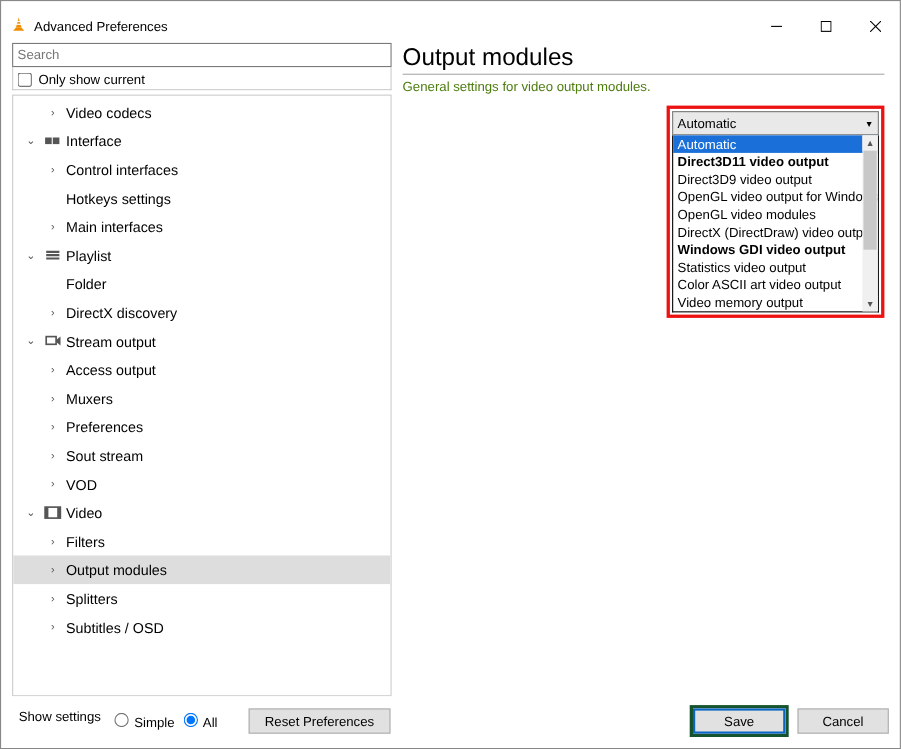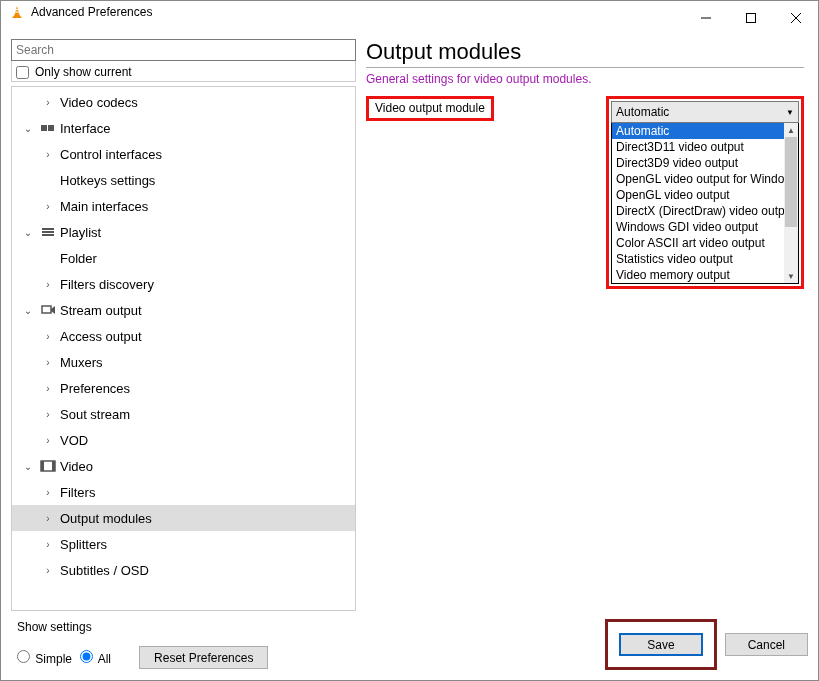--- a/index.html
+++ b/index.html
@@ -1,18 +1,18 @@
 <!DOCTYPE html>
 <html><head>
 <meta charset="utf-8">
 <style>
   * { box-sizing: border-box; }
   html, body { margin: 0; padding: 0; font-family: "Segoe UI", Tahoma, sans-serif; font-size: 13px; color: #000; background: #fff; }
   .window { width: 819px; height: 681px; border: 1px solid #888; display: flex; flex-direction: column; background: #fff; position: relative; }
-  .titlebar { height: 30px; display: flex; align-items: flex-start; padding: 4px 0 0 8px; }
+  .titlebar { height: 30px; display: flex; align-items: flex-end; padding: 16px 0 0 8px; }
   .titlebar .app-icon { width: 16px; height: 16px; margin-right: 6px; }
   .titlebar .title { flex: 1; font-size: 12px; }
   .win-btns { display: flex; height: 100%; }
   .win-btn { width: 45px; display: flex; align-items: center; justify-content: center; }
   .win-btn svg { display: block; }
   .content { flex: 1; display: flex; padding: 8px 10px 0 10px; gap: 10px; overflow: hidden; }
   .left-col { width: 345px; display: flex; flex-direction: column; }
   .search-box { height: 22px; border: 1px solid #7a7a7a; padding: 2px 4px; font-size: 12px; outline: none; color: #666; }
   .only-current { display: flex; align-items: center; gap: 4px; padding: 4px 2px 2px 2px; border: 1px solid #ccc; border-top: none; font-size: 12px; }
   .only-current input { margin: 0 2px 0 2px; }
@@ -21,41 +21,41 @@
   .tree-item { display: flex; align-items: center; height: 26px; padding-left: 6px; cursor: default; }
   .tree-item.selected { background: #ddd; }
   .tree-item .exp { width: 20px; text-align: center; color: #555; font-size: 10px; }
   .tree-item .icon { width: 20px; display: flex; align-items: center; justify-content: center; }
   .tree-item .lbl { padding-left: 2px; }
   .lvl0 { padding-left: 6px; }
   .lvl1 { padding-left: 26px; }
   .right-col { flex: 1; display: flex; flex-direction: column; padding-right: 4px; }
   .heading { font-size: 22px; font-weight: 400; padding: 0 0 2px 0; }
   .hr { height: 1px; background: #aaa; margin-bottom: 4px; }
-  .desc { font-size: 12px; color: #a21caf; margin-bottom: 10px; }
+  .desc { font-size: 12px; color: #4d7c0f; margin-bottom: 10px; }
   .form-row { display: flex; align-items: flex-start; gap: 10px; }
   .form-label-box { border: 3px solid #e11; padding: 2px 6px 3px 6px; font-size: 12px; }
   .dropdown-group { border: 3px solid #e11; padding: 2px; margin-left: auto; width: 198px; }
   .dropdown { height: 22px; border: 1px solid #7a7a7a; background: #e9e9e9; display: flex; align-items: center; padding: 0 4px; font-size: 12px; position: relative; }
   .dropdown .arrow { margin-left: auto; font-size: 8px; }
   .dropdown-list { border: 1px solid #000; border-top: none; background: #fff; font-size: 12px; position: relative; }
   .dropdown-list .opt { padding: 0 4px; height: 16px; display: flex; align-items: center; white-space: nowrap; overflow: hidden; }
   .dropdown-list .opt.sel { background: #1a6fd8; color: #fff; }
   .dropdown-list .sb { position: absolute; right: 0; top: 0; bottom: 0; width: 14px; background: #f0f0f0; }
   .dropdown-list .sb-thumb { position: absolute; left: 1px; right: 1px; top: 14px; height: 90px; background: #c8c8c8; }
   .dropdown-list .sb-up, .dropdown-list .sb-down { position: absolute; left: 0; right: 0; height: 14px; background: #f0f0f0; display:flex; align-items:center; justify-content:center; font-size:8px; color:#555; }
   .dropdown-list .sb-up { top:0; } .dropdown-list .sb-down { bottom:0; }
   .footer { padding: 8px 10px 10px 16px; display: flex; align-items: center; }
-  .show-settings { display: flex; flex-direction: column; font-size: 12px; gap: 12px; }
+  .show-settings { display: flex; flex-direction: row; font-size: 12px; gap: 12px; }
   .show-settings .row { display: flex; align-items: center; gap: 2px; }
   .show-settings input { margin: 0 2px 0 0; }
   .btn { height: 23px; padding: 0 14px; background: #e1e1e1; border: 1px solid #adadad; font-size: 12px; display: inline-flex; align-items: center; justify-content: center; }
   .btn-reset { margin-left: 26px; }
   .footer-right { margin-left: auto; display: flex; gap: 8px; align-items: center; }
-  .save-hl { border: 3px solid #7f1d1d; padding: 11px; }
+  .save-hl { border: 3px solid #14532d; padding: 0; }
   .btn-save { border: 2px solid #0a64c2; padding: 0 26px; }
   .btn-cancel { padding: 0 22px; }
   ::-webkit-scrollbar { width: 17px; }
   ::-webkit-scrollbar-track { background: #f0f0f0; }
   ::-webkit-scrollbar-thumb { background: #c8c8c8; }
   ::-webkit-scrollbar-button { background: #f0f0f0; height: 17px; }
 </style>
 </head>
 <body>
 
@@ -136,21 +136,21 @@
                 </svg>
               </span>
               <span class="lbl">Playlist</span>
             </div>
             <div class="tree-item lvl1">
               <span class="exp"></span>
               <span class="lbl">Folder</span>
             </div>
             <div class="tree-item lvl1">
               <span class="exp">›</span>
-              <span class="lbl">Filters discovery</span>
+              <span class="lbl">DirectX discovery</span>
             </div>
             <div class="tree-item lvl0">
               <span class="exp">⌄</span>
               <span class="icon">
                 <svg width="16" height="12">
                   <rect x="2" y="2" width="9" height="7" fill="none" stroke="#555" stroke-width="1.5"></rect>
                   <path d="M11 5 L15 2 V10 L11 7 Z" fill="#555"></path>
                 </svg>
               </span>
               <span class="lbl">Stream output</span>
@@ -204,36 +204,35 @@
             </div>
           </div>
       </div>
     </div>
 
     <div class="right-col">
       <div class="heading">Output modules</div>
       <div class="hr"></div>
       <div class="desc">General settings for video output modules.</div>
       <div class="form-row">
-        <span class="form-label-box">Video output module</span>
         <div class="dropdown-group">
           <div class="dropdown">
             <span>Automatic</span>
             <span class="arrow">▼</span>
           </div>
           <div class="dropdown-list" id="dd-list">
             <div class="opt sel" style="padding-right: 16px;">Automatic</div>
-              <div class="opt" style="">Direct3D11 video output</div>
+              <div class="opt" style=" font-weight: bold;">Direct3D11 video output</div>
               <div class="opt" style="padding-right: 4px;">Direct3D9 video output</div>
               <div class="opt" style="padding-right: 16px;">OpenGL video output for Windows</div>
-              <div class="opt" style="padding-right: 16px;">OpenGL video output</div>
+              <div class="opt" style="padding-right: 16px;">OpenGL video modules</div>
               <div class="opt" style="padding-right: 16px;">DirectX (DirectDraw) video output</div>
-              <div class="opt" style="padding-right: 16px;">Windows GDI video output</div>
+              <div class="opt" style="padding-right: 16px; font-weight: bold;">Windows GDI video output</div>
+              <div class="opt" style="padding-right: 16px;">Statistics video output</div>
               <div class="opt" style="padding-right: 16px;">Color ASCII art video output</div>
-              <div class="opt" style="padding-right: 16px;">Statistics video output</div>
               <div class="opt" style="padding-right: 16px;">Video memory output</div>
               <div class="sb">
               <div class="sb-up">▲</div>
               <div class="sb-thumb"></div>
               <div class="sb-down">▼</div>
             </div>
           </div>
         </div>
       </div>
     </div>

